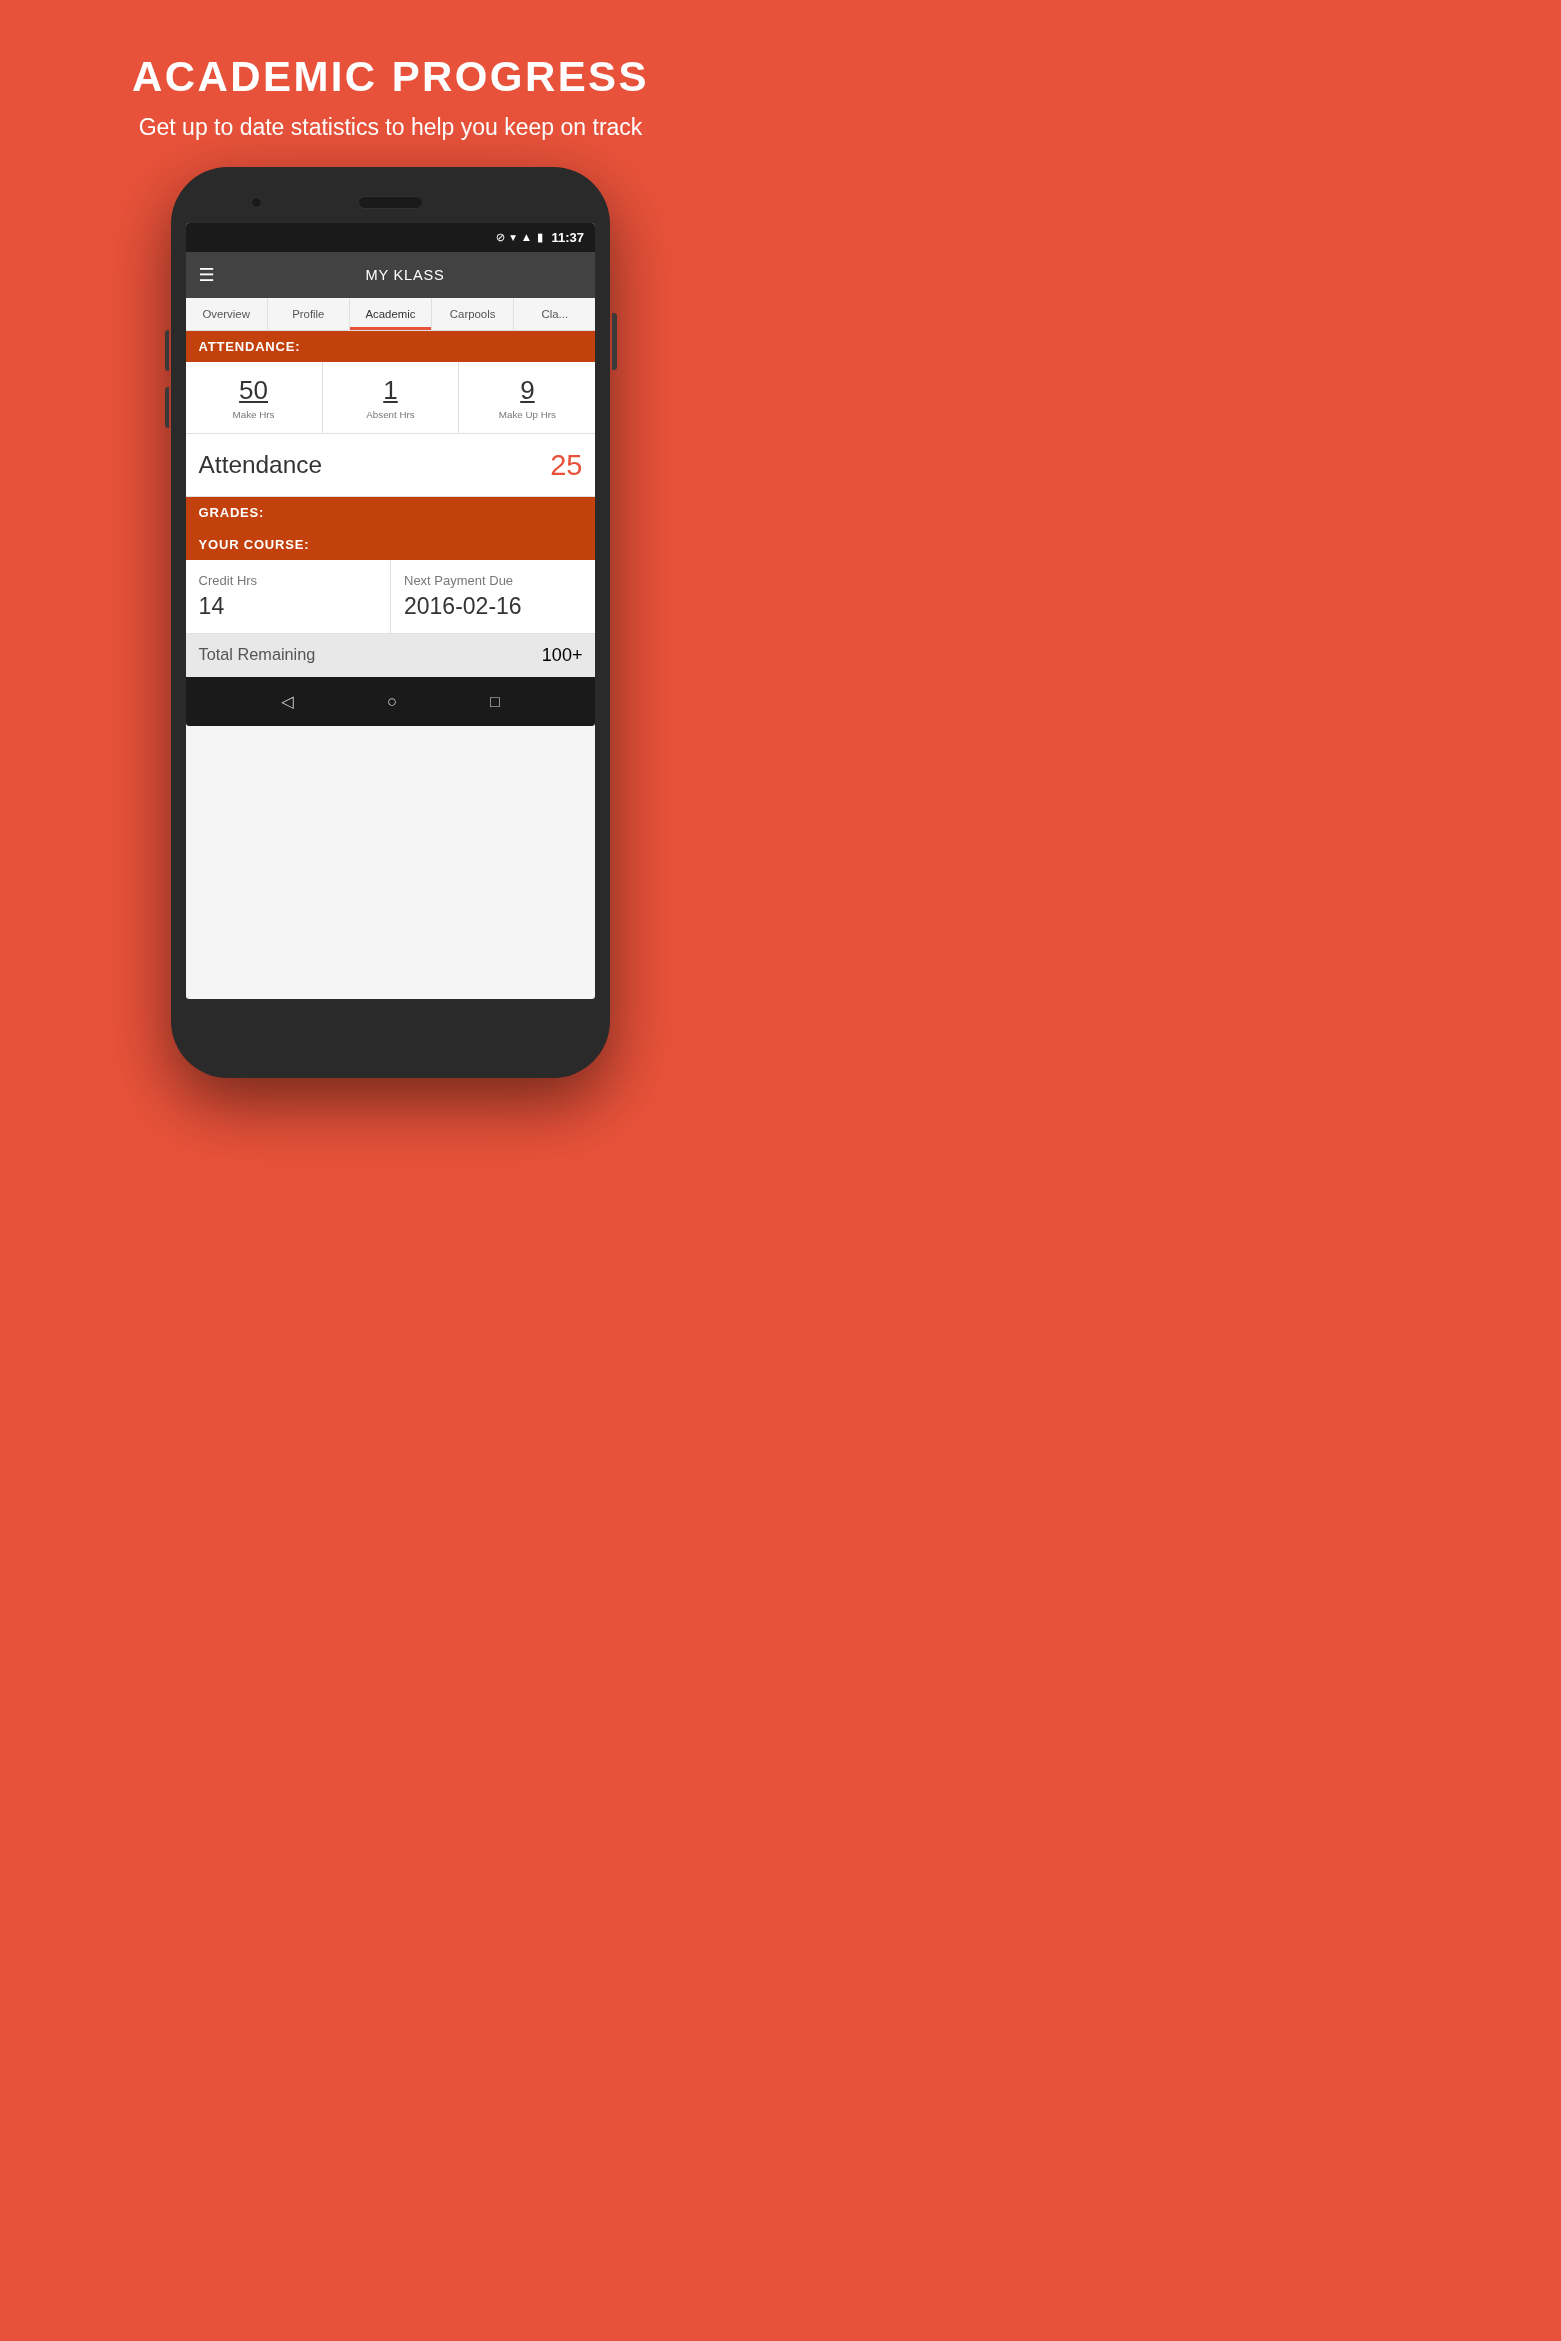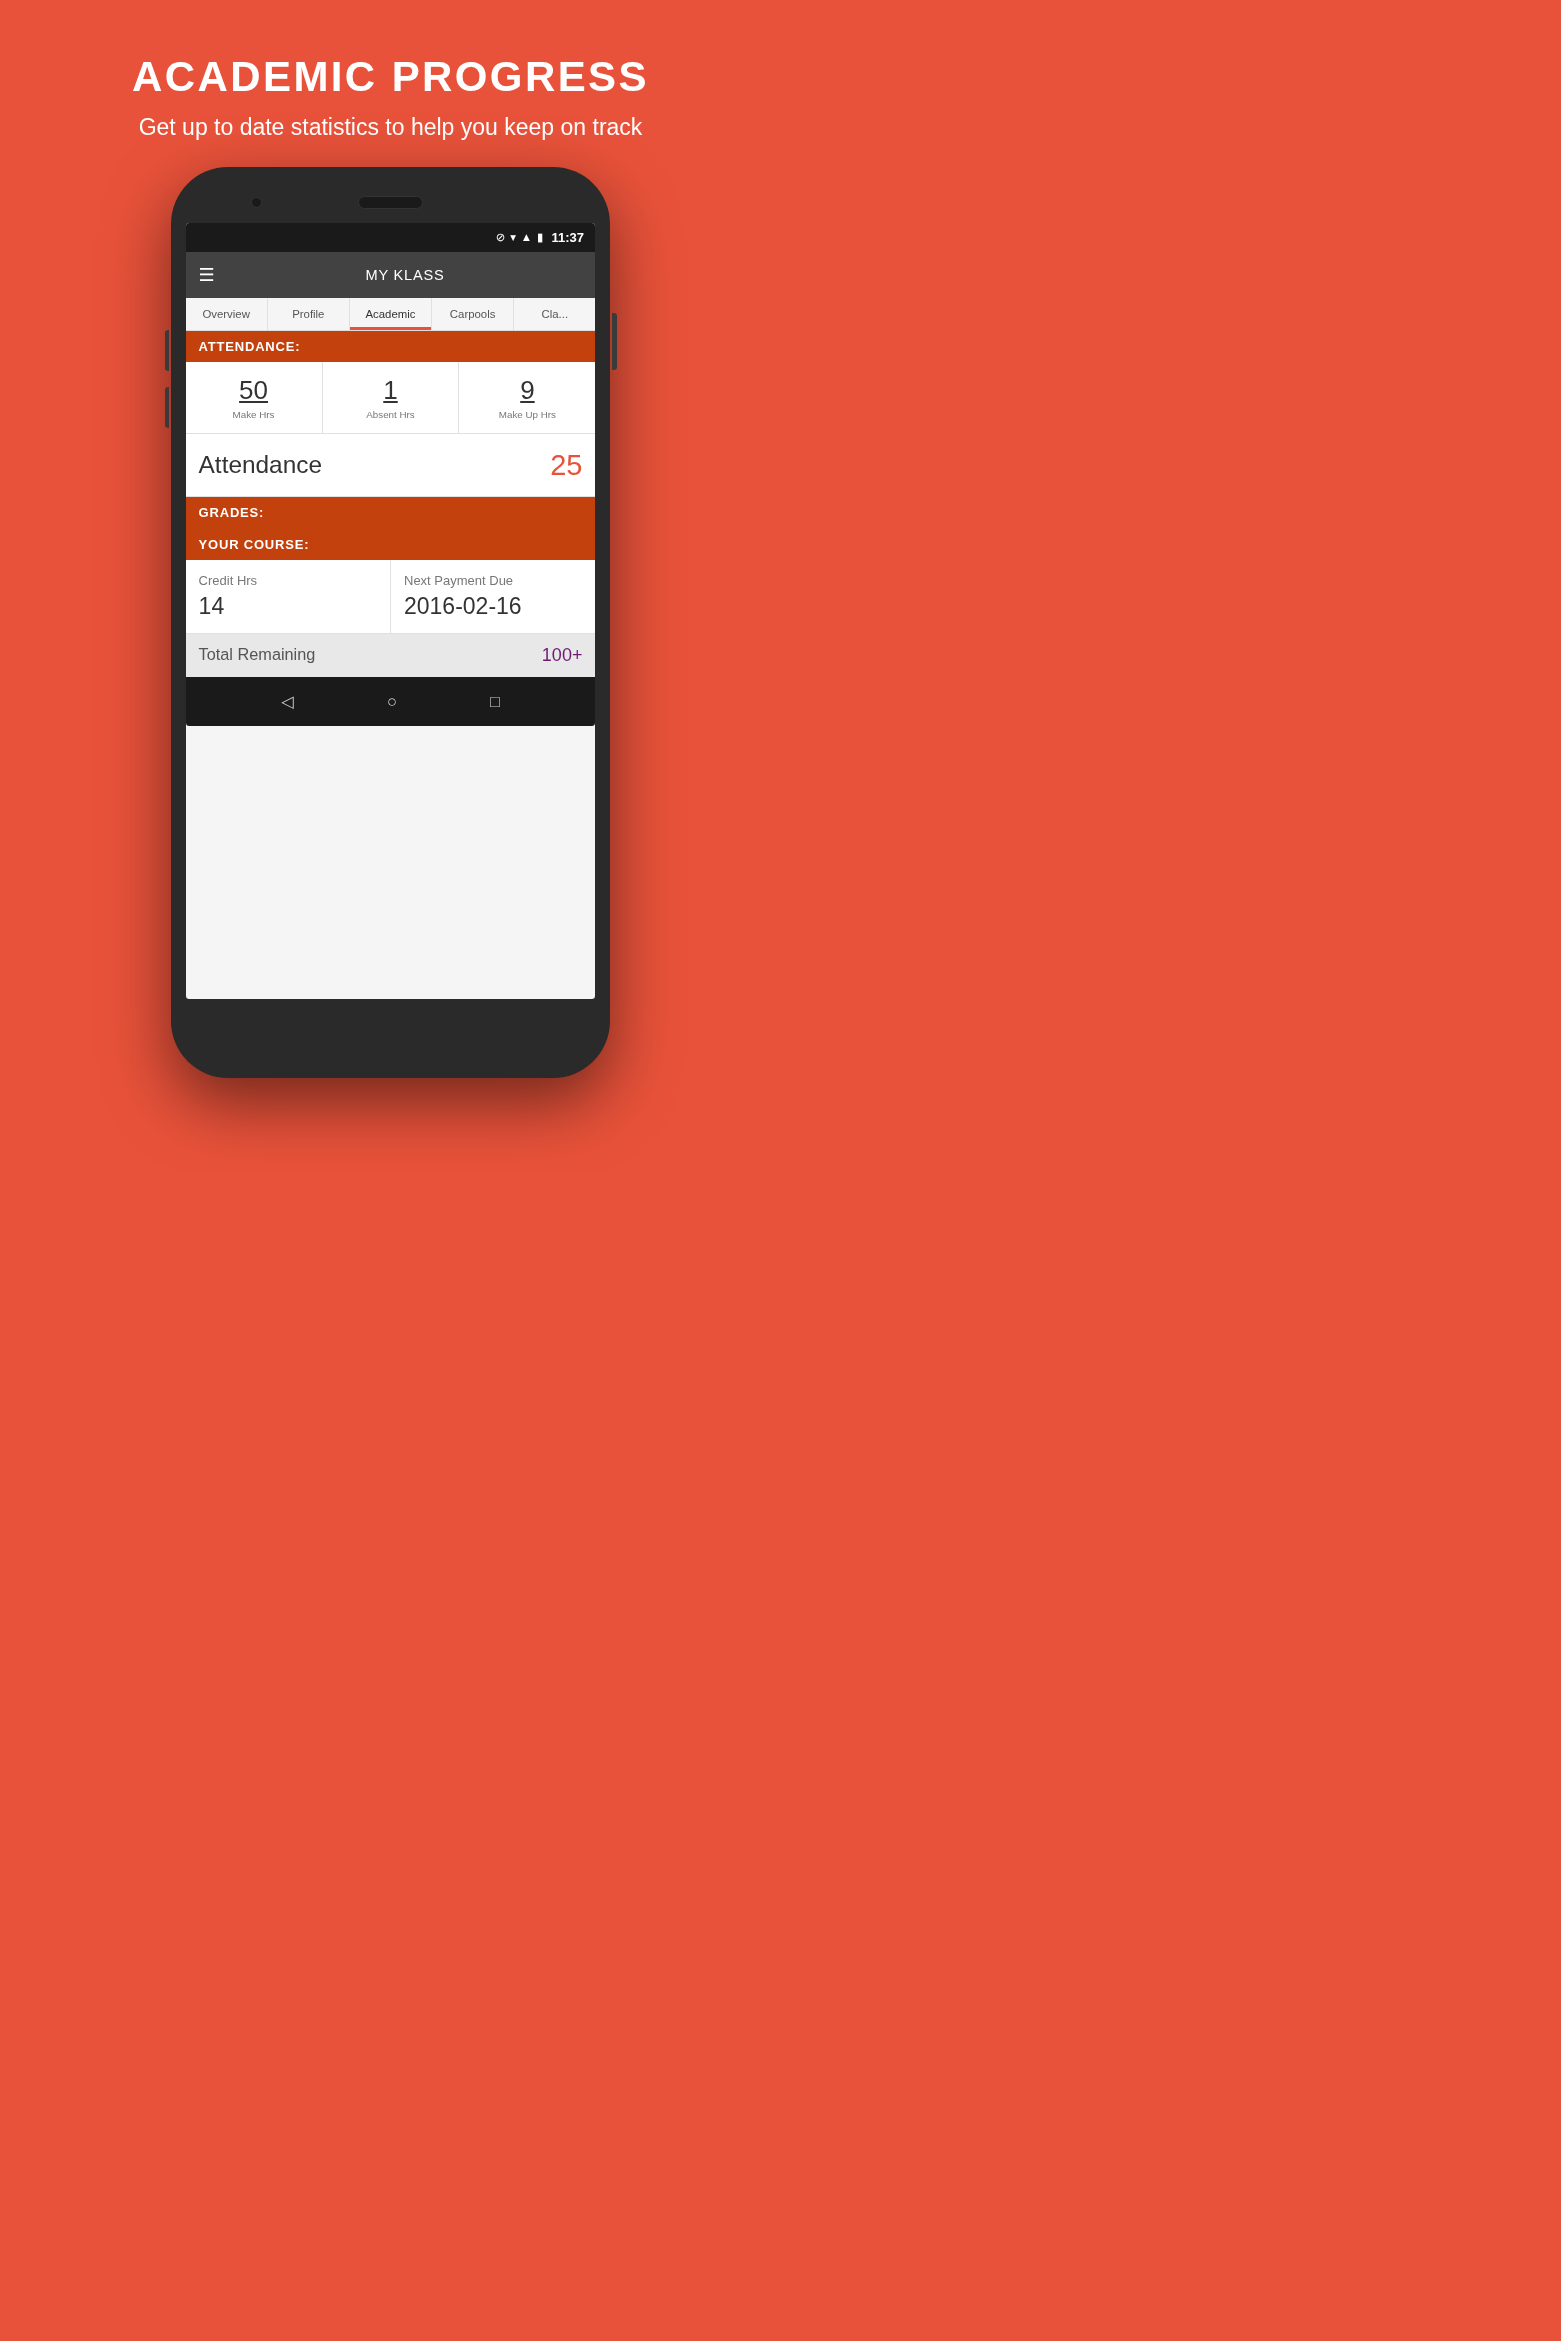--- a/index.html
+++ b/index.html
@@ -280,21 +280,21 @@
     }
 
     .partial-label {
       font-size: 16.3px;
       color: #555;
       font-weight: 400;
     }
 
     .partial-value {
       font-size: 18px;
-      color: #701a75;
+      color: #000000;
       font-weight: 300;
     }
 
     
     .phone-bottom-bar {
       height: 49px;
       background: #1a1a1a;
       display: flex;
       align-items: center;
       justify-content: space-around;

